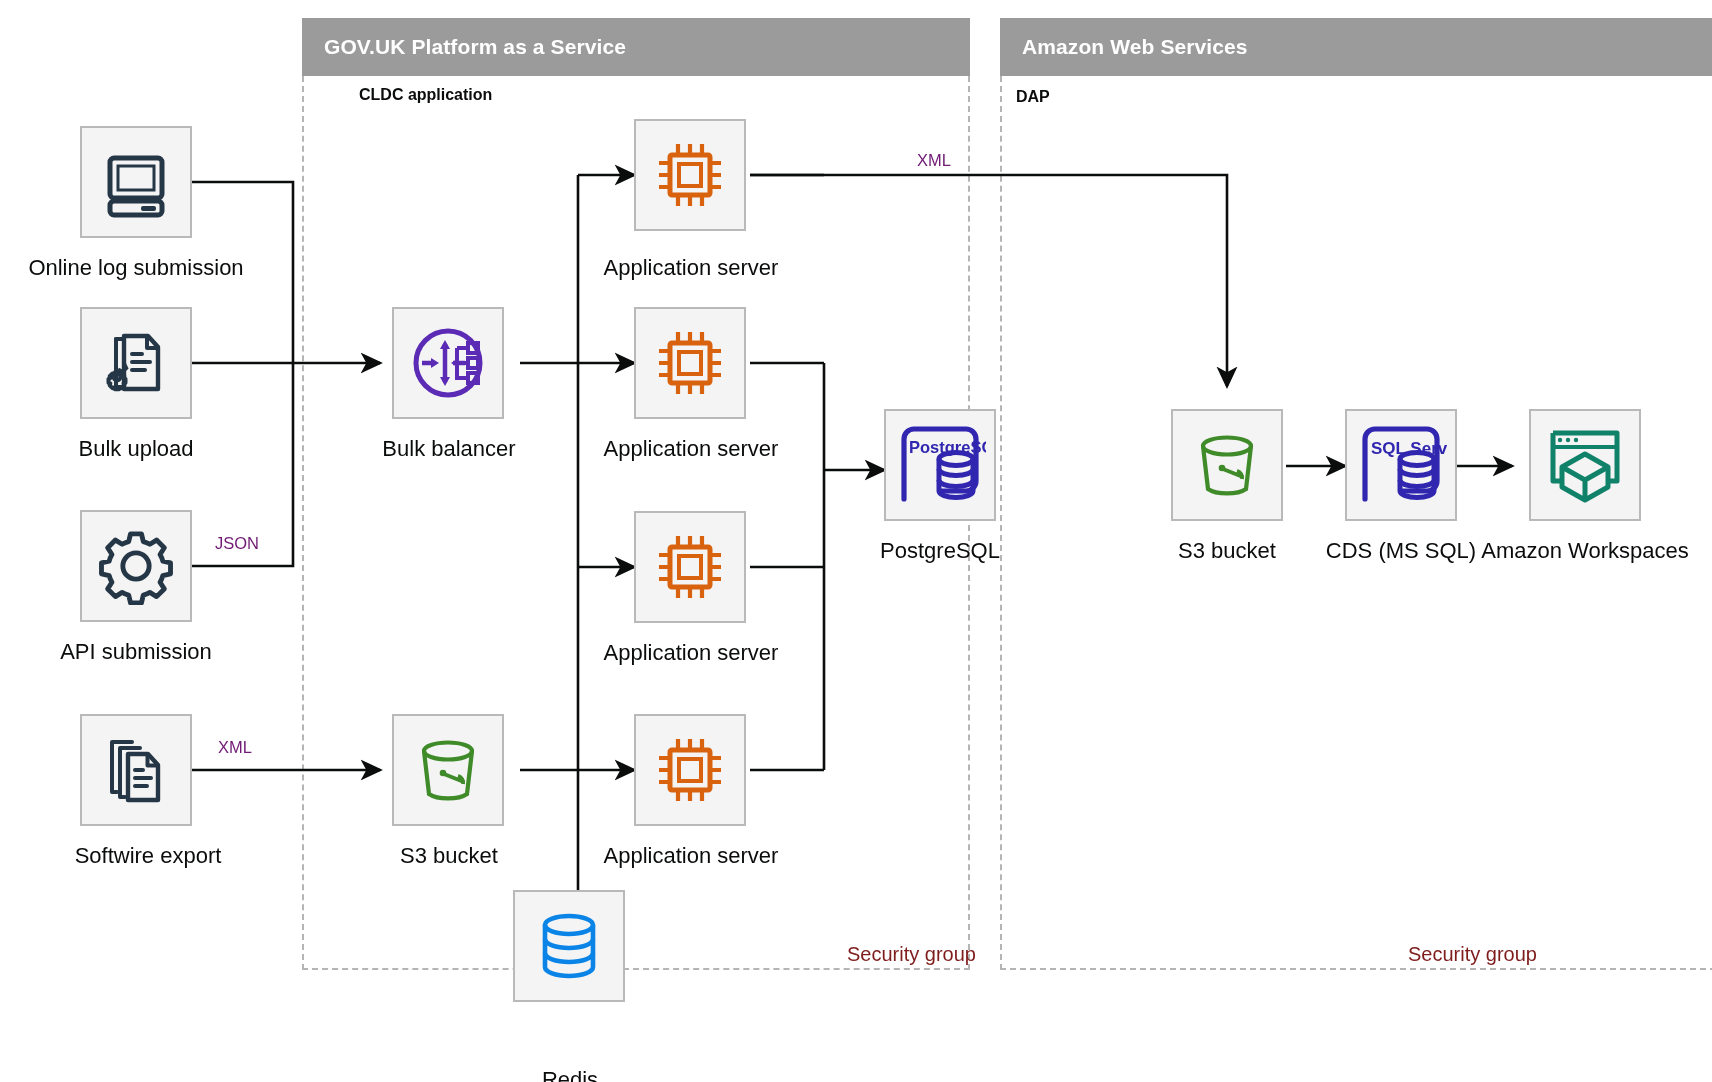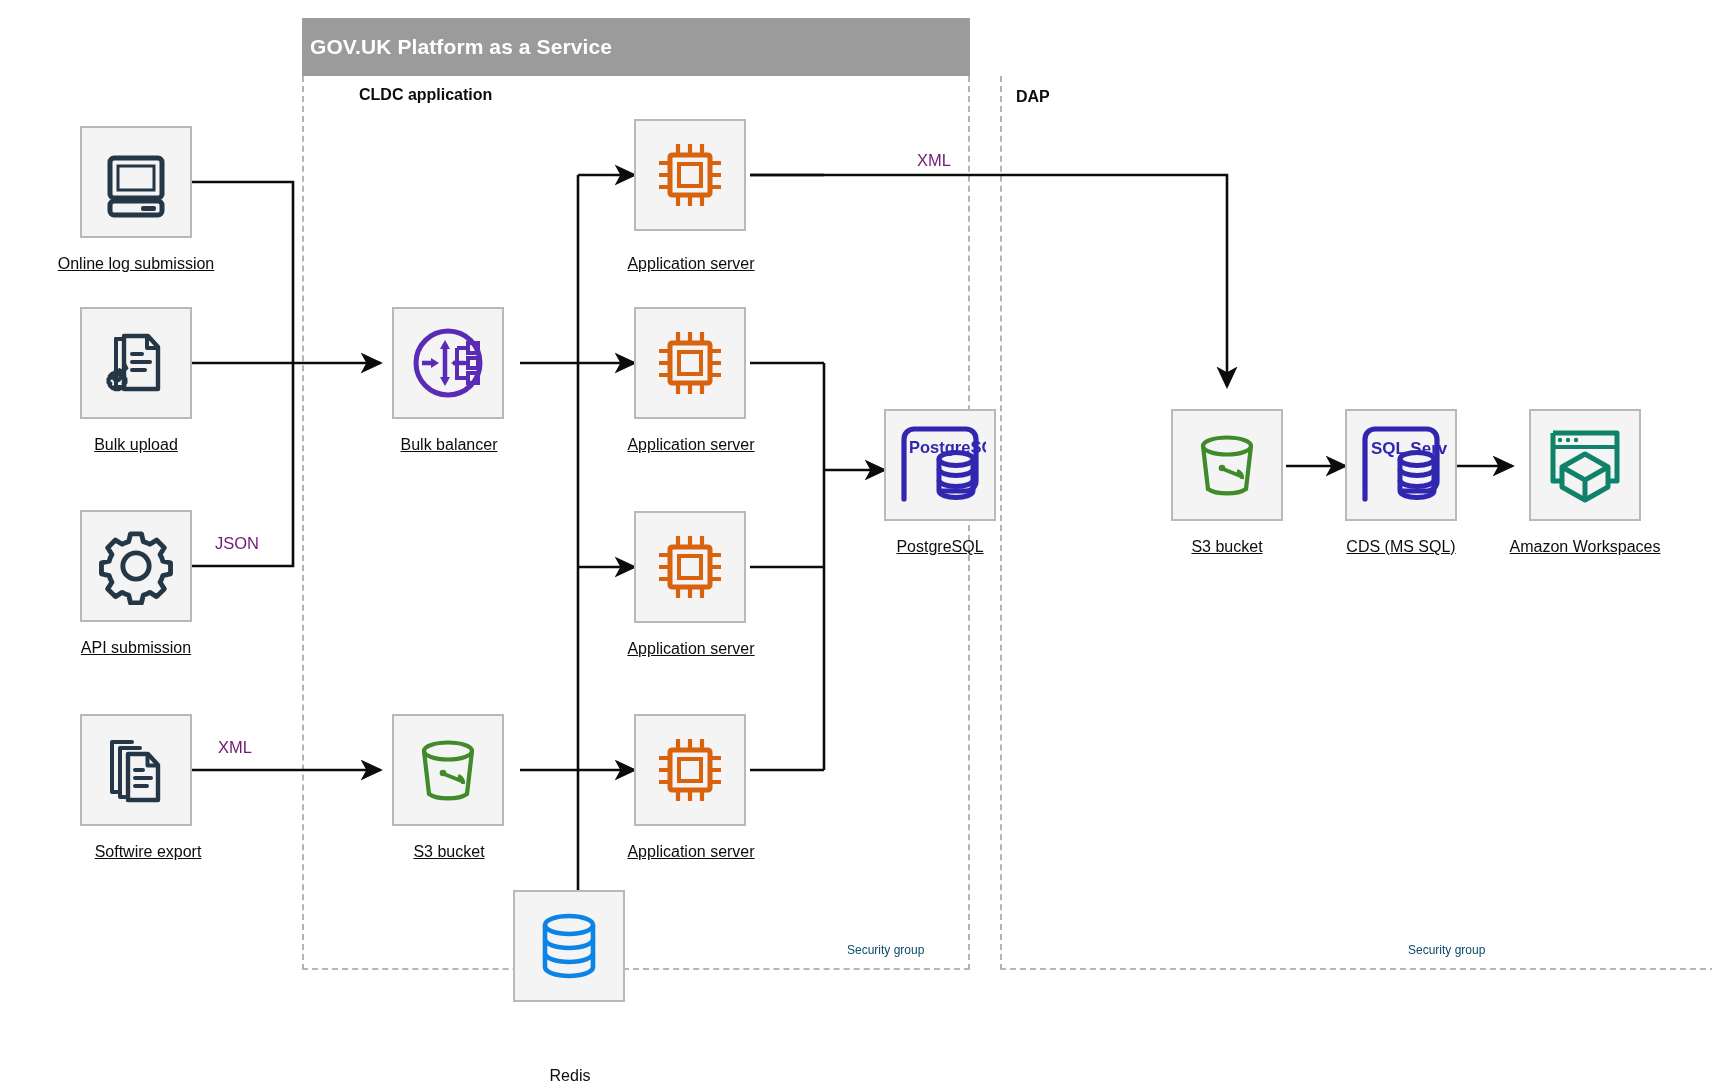--- a/index.html
+++ b/index.html
@@ -27,63 +27,62 @@
 
   
   .group-header {
     position: absolute;
     background: #9b9b9b;
     color: #ffffff;
     font-weight: bold;
     font-size: 21px;
     display: flex;
     align-items: center;
-    padding-left: 8px;
+    padding-left: 22px;
     box-sizing: border-box;
     letter-spacing: .1px;
   }
   .group-body {
     position: absolute;
     border: 2px dashed #b5b5b5;
     border-top: none;
     box-sizing: border-box;
     background: transparent;
   }
   .group-sublabel {
     position: absolute;
     font-weight: bold;
     font-size: 16px;
     color: #0b0c0c;
   }
   .security-group-label {
     position: absolute;
-    font-size: 12px;
-    color: #0c4a6e;
+    font-size: 20px;
+    color: #7f1d1d;
   }
 
   
   .node {
     position: absolute;
     width: 112px;
     height: 112px;
     background: #f4f4f4;
     border: 2px solid #b9b9b9;
     box-sizing: border-box;
     display: flex;
     align-items: center;
     justify-content: center;
   }
   .node svg { display: block; }
   .node-label {
     position: absolute;
-    font-size: 16px;
+    font-size: 22px;
     color: #0b0c0c;
     white-space: nowrap;
     transform: translateX(-50%);
-    text-decoration: underline;
   }
 
   
   .edge-label {
     position: absolute;
     font-size: 16.5px;
     color: #701a75;
     white-space: nowrap;
   }
 </style>
@@ -92,20 +91,23 @@
 
 <div id="canvas">
 
   <div class="group-header" style="left:302px; top:18px; width:668px; height:58px;">
     <span>GOV.UK Platform as a Service</span>
   </div>
   <div class="group-body" style="left:302px; top:76px; width:668px; height:894px;"></div>
   <div class="group-sublabel" style="left:318px; top:86px;margin-left:41px;">CLDC application</div>
   <div class="security-group-label" style="left:847px; top:943px;">Security group</div>
 
+  <div class="group-header" style="left:1000px; top:18px; width:712px; height:58px;">
+    <span>Amazon Web Services</span>
+  </div>
   <div class="group-body" style="left:1000px; top:76px; width:716px; height:894px;"></div>
   <div class="group-sublabel" style="left:1016px; top:88px;">DAP</div>
   <div class="security-group-label" style="left:1408px; top:943px;">Security group</div>
 
   <svg class="svg-layer" viewBox="0 0 1712 1082">
     <defs>
       <marker id="arrow" viewBox="0 0 12 12" refX="10" refY="6" markerWidth="9" markerHeight="9" orient="auto-start-reverse">
         <path d="M0,0.6 L11.5,6 L0,11.4 L3,6 Z" fill="#0b0c0c"></path>
       </marker>
     </defs>

